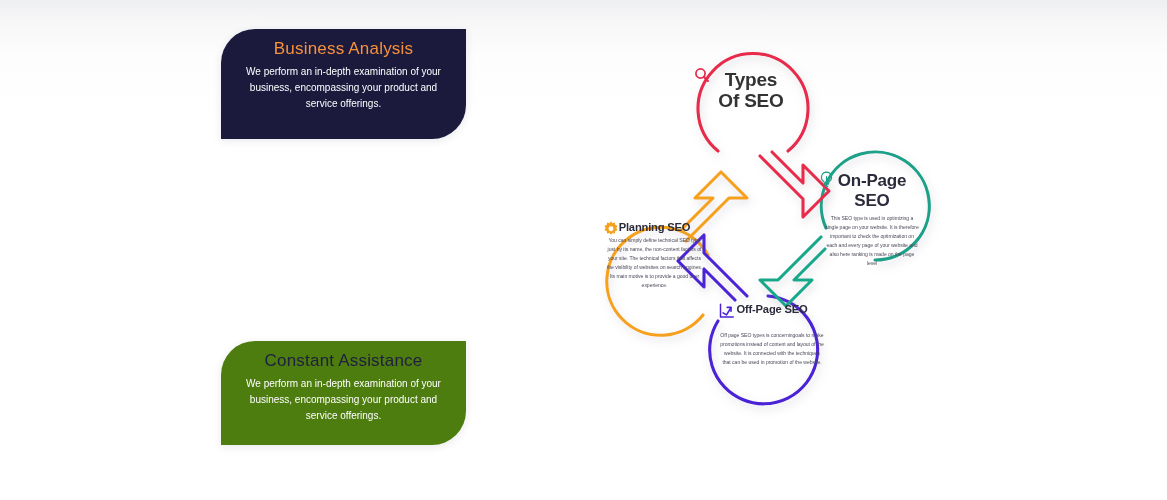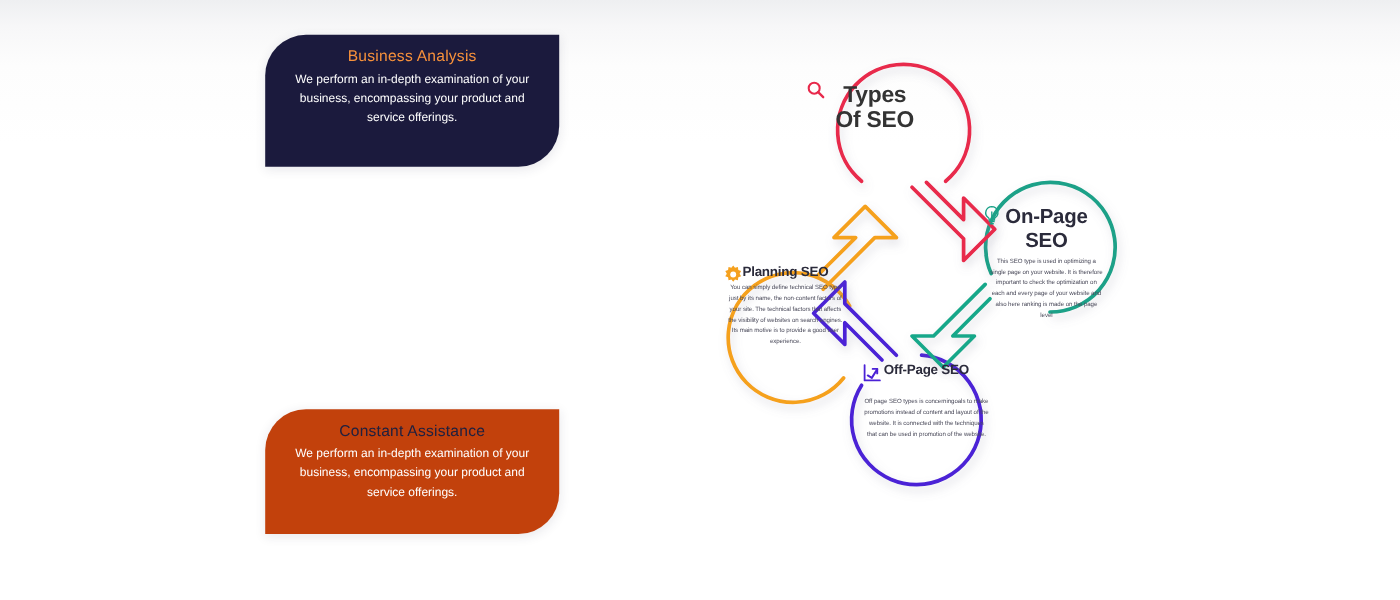--- a/index.html
+++ b/index.html
@@ -13,21 +13,21 @@
   #stage { position:absolute; left:0; top:0; width:1167px; height:500px; }
 
   
   .card {
     position:absolute;
     padding:10px 18px 12px 18px;
     text-align:center;
     box-shadow:0 2px 9px rgba(40,40,70,0.10);
   }
   .card-title {
-    font-size:13px;
+    font-size:17px;
     letter-spacing:.2px;
     margin-bottom:5px;
     font-weight:400;
   }
   .card-body {
     font-size:10px;
     line-height:1.62;
     font-weight:400;
   }
 
@@ -42,37 +42,37 @@
   #card-planning {
     left:328px; top:187px; width:247px; height:113px;
     background:#2aaa8a;
     border-radius:34px 0 34px 0;
   }
   #card-planning .card-title { color:#f7913b; }
   #card-planning .card-body  { color:#ffffff; }
 
   #card-assistance {
     left:221px; top:341px; width:245px; height:104px;
-    background:#c2410c;
+    background:#4d7c0f;
     border-radius:34px 0 34px 0;
   }
   #card-assistance .card-title { color:#20203f; }
   #card-assistance .card-body  { color:#ffffff; }
 
   
   #diagram { position:absolute; left:575px; top:30px; width:420px; height:400px; }
   #diagram svg { position:absolute; left:0; top:0; }
 
   .node { position:absolute; text-align:center; }
   .node-icon { line-height:0; margin-bottom:1px; }
   .node-title { font-weight:700; letter-spacing:-0.2px; }
   .node-body  { font-size:5.1px; line-height:1.78; color:#4a4a5a; letter-spacing:-0.05px; }
 
   
-  #node-types { left:96px; top:36px; width:116px; }
+  #node-types { left:118px; top:36px; width:116px; }
   #node-types .node-title {
     font-size:19px; color:#333333; line-height:1.13; margin-top:3px;
   }
 
   #node-onpage { left:243px; top:140px; width:108px; }
   #node-onpage .node-title { font-size:17px; color:#2b2b3b; margin-bottom:3px; }
   #node-onpage .node-body  { width:96px; margin:0 auto; }
 
   #node-technical { left:27px; top:190px; width:105px; }
   #node-technical .node-title { font-size:11.2px; color:#2b2b3b; margin-bottom:3px; }

